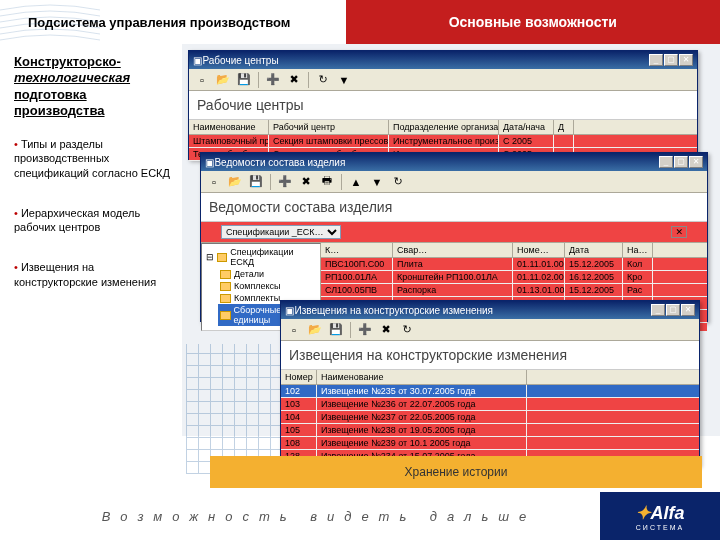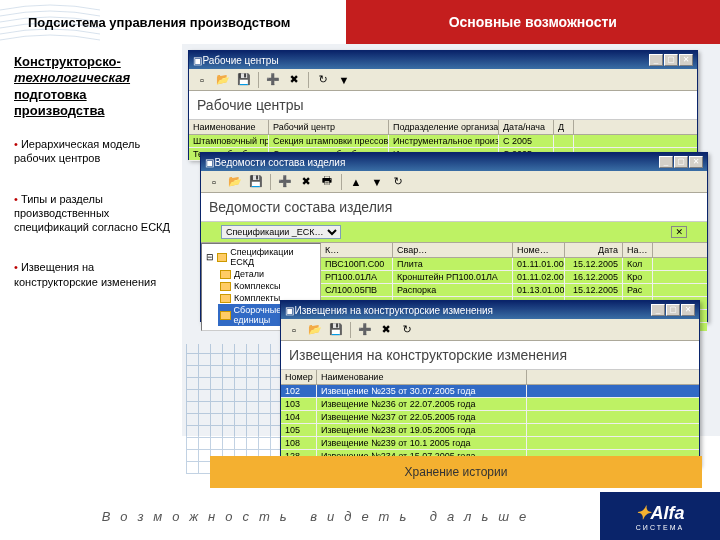--- a/index.html
+++ b/index.html
@@ -26,21 +26,21 @@
   .win-titlebar .title-text { flex: 1; overflow: hidden; white-space: nowrap; }
   .win-buttons { display: flex; gap: 1px; }
   .win-btn { width: 14px; height: 12px; background: #d4d0c8; border: 1px solid #fff; border-right-color: #808080; border-bottom-color: #808080; font-size: 8px; line-height: 10px; text-align: center; cursor: pointer; }
 
   .win-toolbar { height: 22px; background: #ece9d8; border-bottom: 1px solid #aca899; display: flex; align-items: center; padding: 0 4px; gap: 3px; }
   .tb-btn { width: 18px; height: 18px; border: 1px solid transparent; display: flex; align-items: center; justify-content: center; font-size: 11px; cursor: pointer; }
   .tb-sep { width: 1px; height: 16px; background: #aca899; margin: 0 2px; }
 
   .win-heading { background: #fff; padding: 6px 8px; font-size: 14px; color: #444; border-bottom: 1px solid #ccc; }
 
-  .win-body { background: #bef264; overflow: hidden; }
+  .win-body { background: #ef4444; overflow: hidden; }
 
   .grid-header { display: flex; background: #ece9d8; border-bottom: 1px solid #aca899; font-size: 9px; }
   .grid-header .gh { padding: 2px 4px; border-right: 1px solid #aca899; overflow: hidden; white-space: nowrap; }
   .grid-row { display: flex; font-size: 9px; border-bottom: 1px solid #eee; }
   .grid-row.sel { background: #316ac5; color: #fff; }
   .grid-row .gc { padding: 1px 4px; border-right: 1px solid #f0f0f0; overflow: hidden; white-space: nowrap; }
 
   .tree-pane { background: #fff; border: 1px inset #ccc; font-size: 9px; padding: 2px; }
   .tree-item { padding: 1px 2px; display: flex; align-items: center; gap: 3px; }
   .tree-item .folder { width: 11px; height: 9px; background: #fc6; border: 1px solid #c90; }
@@ -56,21 +56,21 @@
 
   .footer { position: absolute; bottom: 0; left: 0; right: 0; height: 48px; display: flex; align-items: center; }
   .footer-text { flex: 1; text-align: center; letter-spacing: 10px; font-size: 13px; color: #555; padding-left: 20px; font-style: italic; }
   .footer-logo { width: 120px; height: 48px; background: #0a246a; display: flex; flex-direction: column; align-items: center; justify-content: center; color: #fff; }
   .footer-logo .brand { font-size: 18px; font-weight: bold; font-style: italic; }
   .footer-logo .sub { font-size: 7px; letter-spacing: 2px; }
   .footer-leftpad { width: 18px; }
 
   
   .w-a { width: 80px; } .w-b { width: 120px; } .w-c { width: 110px; } .w-d { width: 55px; } .w-e { width: 20px; }
-  .w2-a { width: 72px; } .w2-b { width: 120px; } .w2-c { width: 52px; } .w2-d { width: 58px; text-align: right; } .w2-e { width: 30px; }
+  .w2-a { width: 72px; } .w2-b { width: 120px; } .w2-c { width: 52px; } .w2-d { width: 58px; } .w2-e { width: 30px; }
   .w3-a { width: 36px; } .w3-b { width: 210px; }
 
   .split { display: flex; }
   .split-left { width: 120px; border-right: 1px solid #aca899; }
   .split-right { flex: 1; }
   .split-top { border-bottom: 1px solid #aca899; padding: 3px 20px; font-size: 9px; display: flex; align-items: center; }
   .split-top select { font-size: 9px; border: 1px solid #7f9db9; }
 </style>
 </head>
 <body>
@@ -94,22 +94,22 @@
 </div>
 
 <div class="content-area">
   <div class="sidebar">
     <h2>
       <span>Конструкторско-</span><br>
       <span class="ital">технологическая</span><br>
       <span>подготовка</span><br>
       <span>производства</span>
     </h2>
+    <div class="bullet-item">Типы и разделы производственных спецификаций согласно ЕСКД</div>
     <div class="bullet-item">Иерархическая модель рабочих центров</div>
-    <div class="bullet-item">Типы и разделы производственных спецификаций согласно ЕСКД</div>
     <div class="bullet-item">Извещения на конструкторские изменения</div>
   </div>
 
   <div class="windows-area">
     <div class="blueprint"></div>
 
     <div class="app-win" style="left:6px; top:6px; width:510px; height:110px;">
       <div class="win-titlebar">
         <span>▣</span>
         <span class="title-text">Рабочие центры</span>

